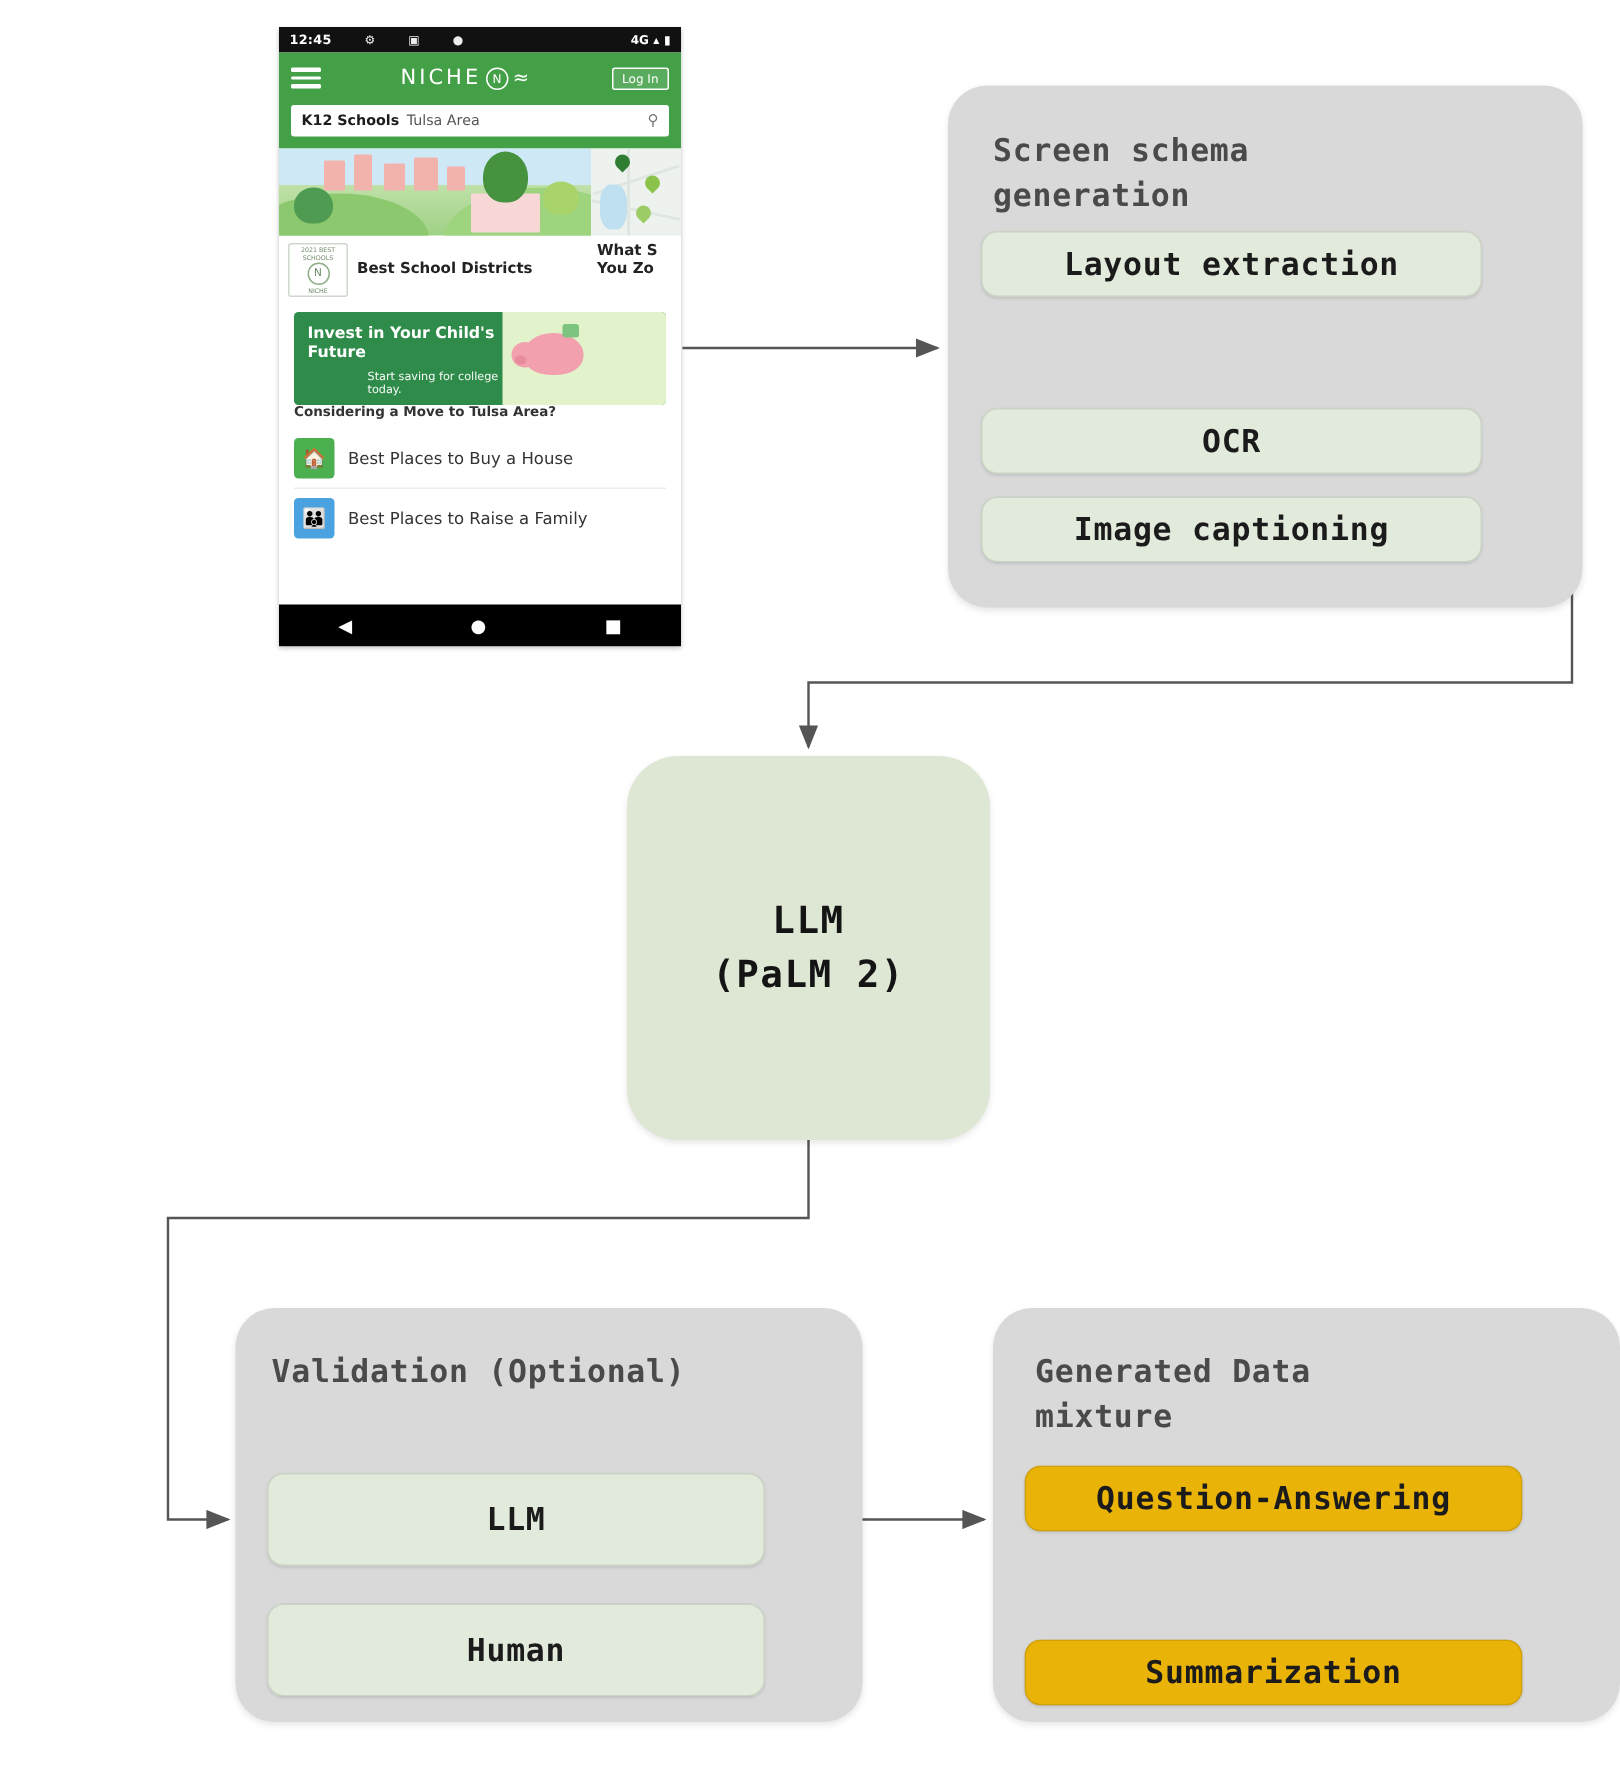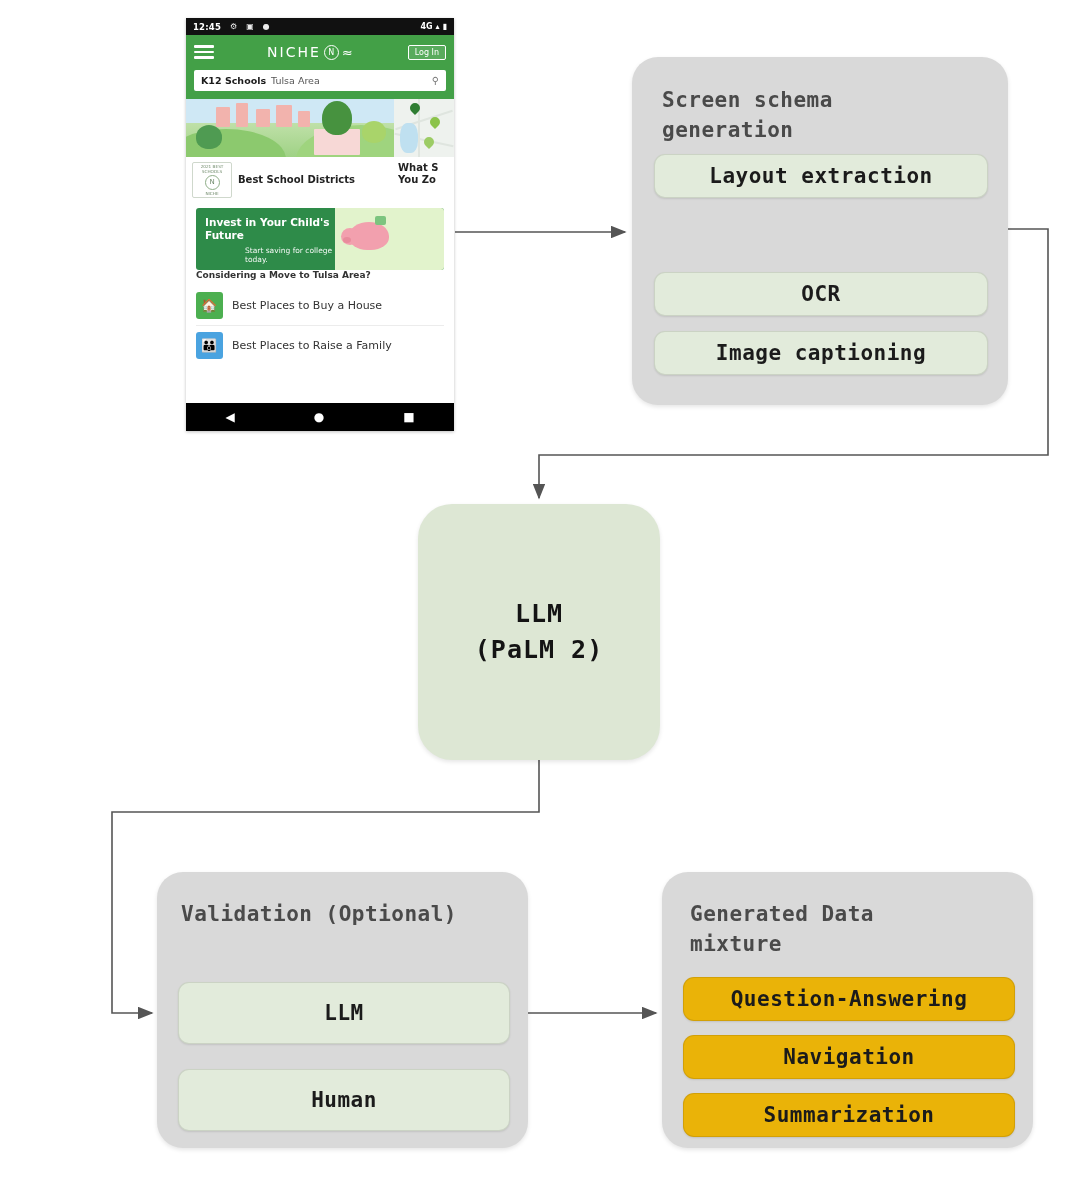--- a/index.html
+++ b/index.html
@@ -2,21 +2,21 @@
 <html><head>
 <meta charset="utf-8">
 <style>
   html,body{margin:0;padding:0;background:#ffffff;}
   body{width:1080px;height:1187px;position:relative;overflow:hidden;
        font-family:"DejaVu Sans Mono","Liberation Mono",monospace;}
   .stage{position:absolute;inset:0;}
 
   
   .panel{position:absolute;background:#d9d9d9;border-radius:26px;
-         box-shadow:0 2px 4px rgba(0,0,0,.10);}
+         box-shadow:0 2px 4px rgba(0,0,0,.10);padding-left:47px;}
   .panel-title{position:absolute;font-size:21px;font-weight:700;color:#4a4a4a;
                letter-spacing:.5px;line-height:1.45;white-space:pre-line;}
   .tile{position:absolute;border-radius:11px;display:flex;align-items:center;
         justify-content:center;font-size:21px;font-weight:700;color:#1b1b1b;
         letter-spacing:.5px;border:1px solid rgba(0,0,0,.10);
         box-shadow:0 1px 2px rgba(0,0,0,.10);}
   .tile.green{background:#e2ebdb;}
   .tile.cream{background:#eab308;}
 
   
@@ -28,21 +28,21 @@
 
   
   .wires{position:absolute;inset:0;pointer-events:none;}
 
   
   .phone{position:absolute;left:186px;top:18px;width:268px;height:413px;
          background:#ffffff;overflow:hidden;
          font-family:"DejaVu Sans","Liberation Sans",sans-serif;
          box-shadow:0 1px 3px rgba(0,0,0,.25);}
   .statusbar{height:17px;background:#111;color:#fff;display:flex;
-             align-items:center;padding:0 7px;font-size:8.5px;gap:9px;}
+             align-items:center;padding:0 7px;font-size:8.5px;gap:22px;}
   .sb-time{font-weight:700;letter-spacing:.2px;}
   .sb-ic{font-size:8px;opacity:.92;}
   .sb-right{margin-left:auto;display:flex;align-items:center;gap:3px;font-size:8px;font-weight:bold;}
   .appbar{background:#43a047;padding:6px 8px 8px;}
   .appbar-row{display:flex;align-items:center;height:22px;}
   .burger{width:20px;display:flex;flex-direction:column;gap:3px;}
   .burger i{display:block;height:2.5px;background:#fff;border-radius:1px;}
   .brand{flex:1;text-align:center;color:#fff;font-size:14px;letter-spacing:2px;
          display:flex;align-items:center;justify-content:center;gap:3px;}
   .brand .circ{display:inline-flex;align-items:center;justify-content:center;
@@ -139,21 +139,20 @@
   <div class="panel" style="left:157px;top:872px;width:371px;height:276px;">
     <div class="panel-title" style="left:24px;top:27px;">Validation (Optional)</div>
     <div class="tile green" style="left:21px;top:110px;width:330px;height:60px;">LLM</div>
     <div class="tile green" style="left:21px;top:197px;width:330px;height:60px;">Human</div>
   </div>
 
   <div class="panel" style="left:662px;top:872px;width:371px;height:276px;">
     <div class="panel-title" style="left:28px;top:27px;">Generated Data
 mixture</div>
     <div class="tile cream" style="left:21px;top:105px;width:330px;height:42px;">Question-Answering</div>
-    <div class="tile cream" style="left:21px;top:163px;width:330px;height:42px;">Navigation</div>
     <div class="tile cream" style="left:21px;top:221px;width:330px;height:42px;">Summarization</div>
   </div>
 
   <div class="phone">
 
     <div class="statusbar">
       <span class="sb-time">12:45</span>
       <span class="sb-ic">⚙</span>
       <span class="sb-ic">▣</span>
       <span class="sb-ic">●</span>

